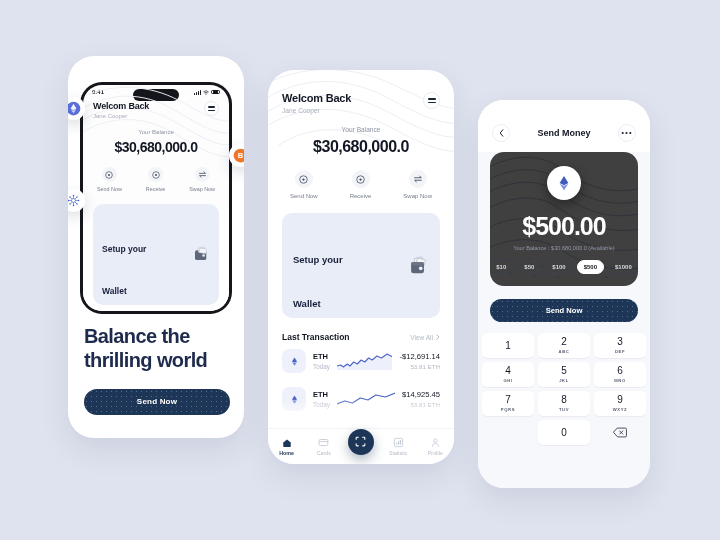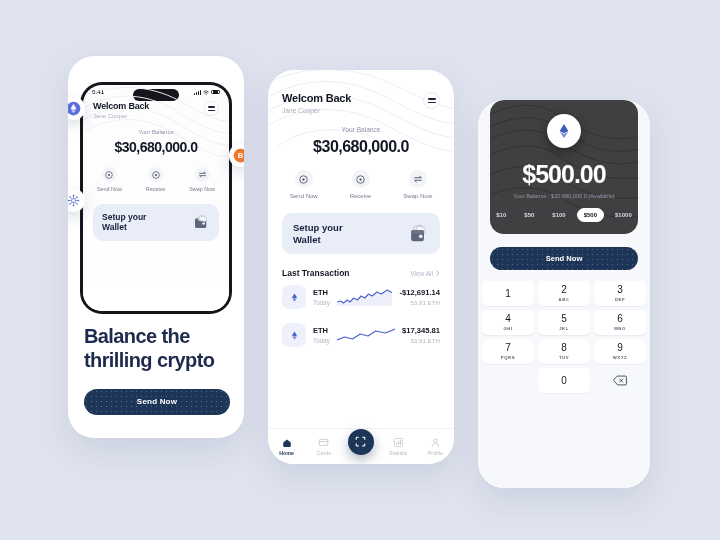--- a/index.html
+++ b/index.html
@@ -66,21 +66,21 @@
   .act-circle {
     border-radius: 50%; background: #f2f4f8; display: flex; align-items: center;
     justify-content: center; color: #3a4459;
   }
   .act-label { color: #767d8d; }
 
   .setup-card {
     background: #e9edf8; border-radius: 10px; display: flex;
     align-items: center; justify-content: space-between;
   }
-  .setup-title { font-weight: 700; color: #17203a; line-height: 1.22; }
+  .setup-title { font-weight: 700; color: #17203a; line-height: 1.22; margin-top: 32px; }
 
   
   .fchip {
     position: absolute; border-radius: 11px; background: #fff;
     display: flex; align-items: center; justify-content: center;
     box-shadow: 0 5px 14px rgba(30,40,80,.16);
   }
 
   
   .hero { position: absolute; left: 16px; right: 14px; top: 268px; }
@@ -114,21 +114,21 @@
   .sec-title { font-weight: 700; color: #121723; font-size: 8.5px; }
   .view-all { color: #b3b8c4; font-size: 6.5px; display: flex; align-items: center; gap: 3px; }
 
   .tx { display: flex; align-items: center; gap: 7px; padding: 7px 0; }
   .tx-ico { width: 24px; height: 24px; border-radius: 7px; display: flex; align-items: center; justify-content: center; flex: 0 0 auto; }
   .tx-ico.eth { background: #eef1fb; }
   .tx-ico.btc { background: #f7f2ee; }
   .tx-name { font-size: 7.5px; font-weight: 700; color: #121723; }
   .tx-when { font-size: 6.3px; color: #b3b8c4; margin-top: 2px; }
   .tx-spark { flex: 1; height: 18px; }
-  .tx-amt { text-align: center; font-size: 7.6px; font-weight: 700; color: #121723; white-space: nowrap; }
+  .tx-amt { text-align: center; font-size: 7.6px; font-weight: 400; color: #121723; white-space: nowrap; }
   .tx-qty { text-align: right; font-size: 6.2px; color: #b3b8c4; margin-top: 2px; }
 
   .tabbar {
     position: absolute; left: 0; right: 0; bottom: 0; height: 36px; background: #fff;
     display: flex; align-items: center; justify-content: space-around;
     border-top: 1px solid #f1f3f7; z-index: 5;
   }
   .tab { display: flex; flex-direction: column; align-items: center; gap: 2px; width: 30px; }
   .tab-label { font-size: 5.3px; color: #b6bbc7; }
   .tab.active .tab-label { color: #1d3557; font-weight: 700; }
@@ -329,21 +329,21 @@
             <circle cx="17.6" cy="6.4" r="1.1"></circle>
           <circle cx="6.4" cy="17.6" r="1.1"></circle>
             <circle cx="17.6" cy="17.6" r="1.1"></circle>
         </g>
       </svg>
     </div>
 
     <div class="hero">
       <h1>
         <span>Balance the</span><br>
-        <span>thrilling crypto</span><br>
+        <span>thrilling world</span><br>
       </h1>
       <div class="cta">
         <div class="dots"></div>
         <span>Send Now</span>
       </div>
     </div>
   </div>
 
   <div class="phone phone-2">
     <div class="p2">
@@ -461,21 +461,21 @@
               </svg>
             </div>
             <div>
               <div class="tx-name">ETH</div>
               <div class="tx-when">Today</div>
             </div>
             <svg class="tx-spark" viewBox="0 0 60 18" preserveAspectRatio="none">
               <polyline points="0,14 8,11 16,13 24,8 32,10 40,5 50,7 60,3" fill="none" stroke="#4a63c9" stroke-width="1.2" stroke-linejoin="round"></polyline>
             </svg>
             <div>
-              <div class="tx-amt">$17,345.81</div>
+              <div class="tx-amt">$14,925.45</div>
               <div class="tx-qty">53.81 ETH</div>
             </div>
           </div>
 
         </div>
       </div>
 
       <div class="list-fade"></div>
 
       <div class="tabbar">
@@ -518,20 +518,35 @@
           </svg>
           <div class="tab-label">Profile</div>
         </div>
       </div>
     </div>
   </div>
 
   <div class="phone phone-3">
     <div class="p3">
 
+      <div class="p3-head">
+        <div class="rnd-btn">
+          <svg width="5" height="8" viewBox="0 0 5 8">
+              <path d="M3.8.8 1.2 4l2.6 3.2" fill="none" stroke="#1b2437" stroke-width="1" stroke-linecap="round" stroke-linejoin="round"></path>
+            </svg>
+        </div>
+        <div class="p3-title">Send Money</div>
+        <div class="rnd-btn">
+          <svg width="11" height="4" viewBox="0 0 11 4">
+            <circle cx="1.7" cy="2" r="1.1" fill="#1b2437"></circle>
+              <circle cx="5.5" cy="2" r="1.1" fill="#1b2437"></circle>
+              <circle cx="9.3" cy="2" r="1.1" fill="#1b2437"></circle>
+          </svg>
+        </div>
+      </div>
 
       <div class="money-card">
         <svg class="topo-svg" viewBox="0 0 148 150" preserveAspectRatio="none">
           <g fill="none" stroke="#2a2f38" stroke-width=".8">
             <path d="M-12 24 C 18 2, 48 0, 70 18 S 120 52, 160 38"></path>
             <path d="M-12 38 C 18 16, 48 14, 70 32 S 120 66, 160 52"></path>
             <path d="M-12 52 C 18 30, 48 28, 70 46 S 120 80, 160 66"></path>
             <path d="M-12 70 C 16 48, 48 46, 68 62 S 120 96, 160 84"></path>
             <path d="M-12 92 C 16 70, 48 70, 68 86 S 120 118, 160 106"></path>
             <path d="M-12 114 C 16 94, 48 94, 68 108 S 120 138, 160 128"></path>

